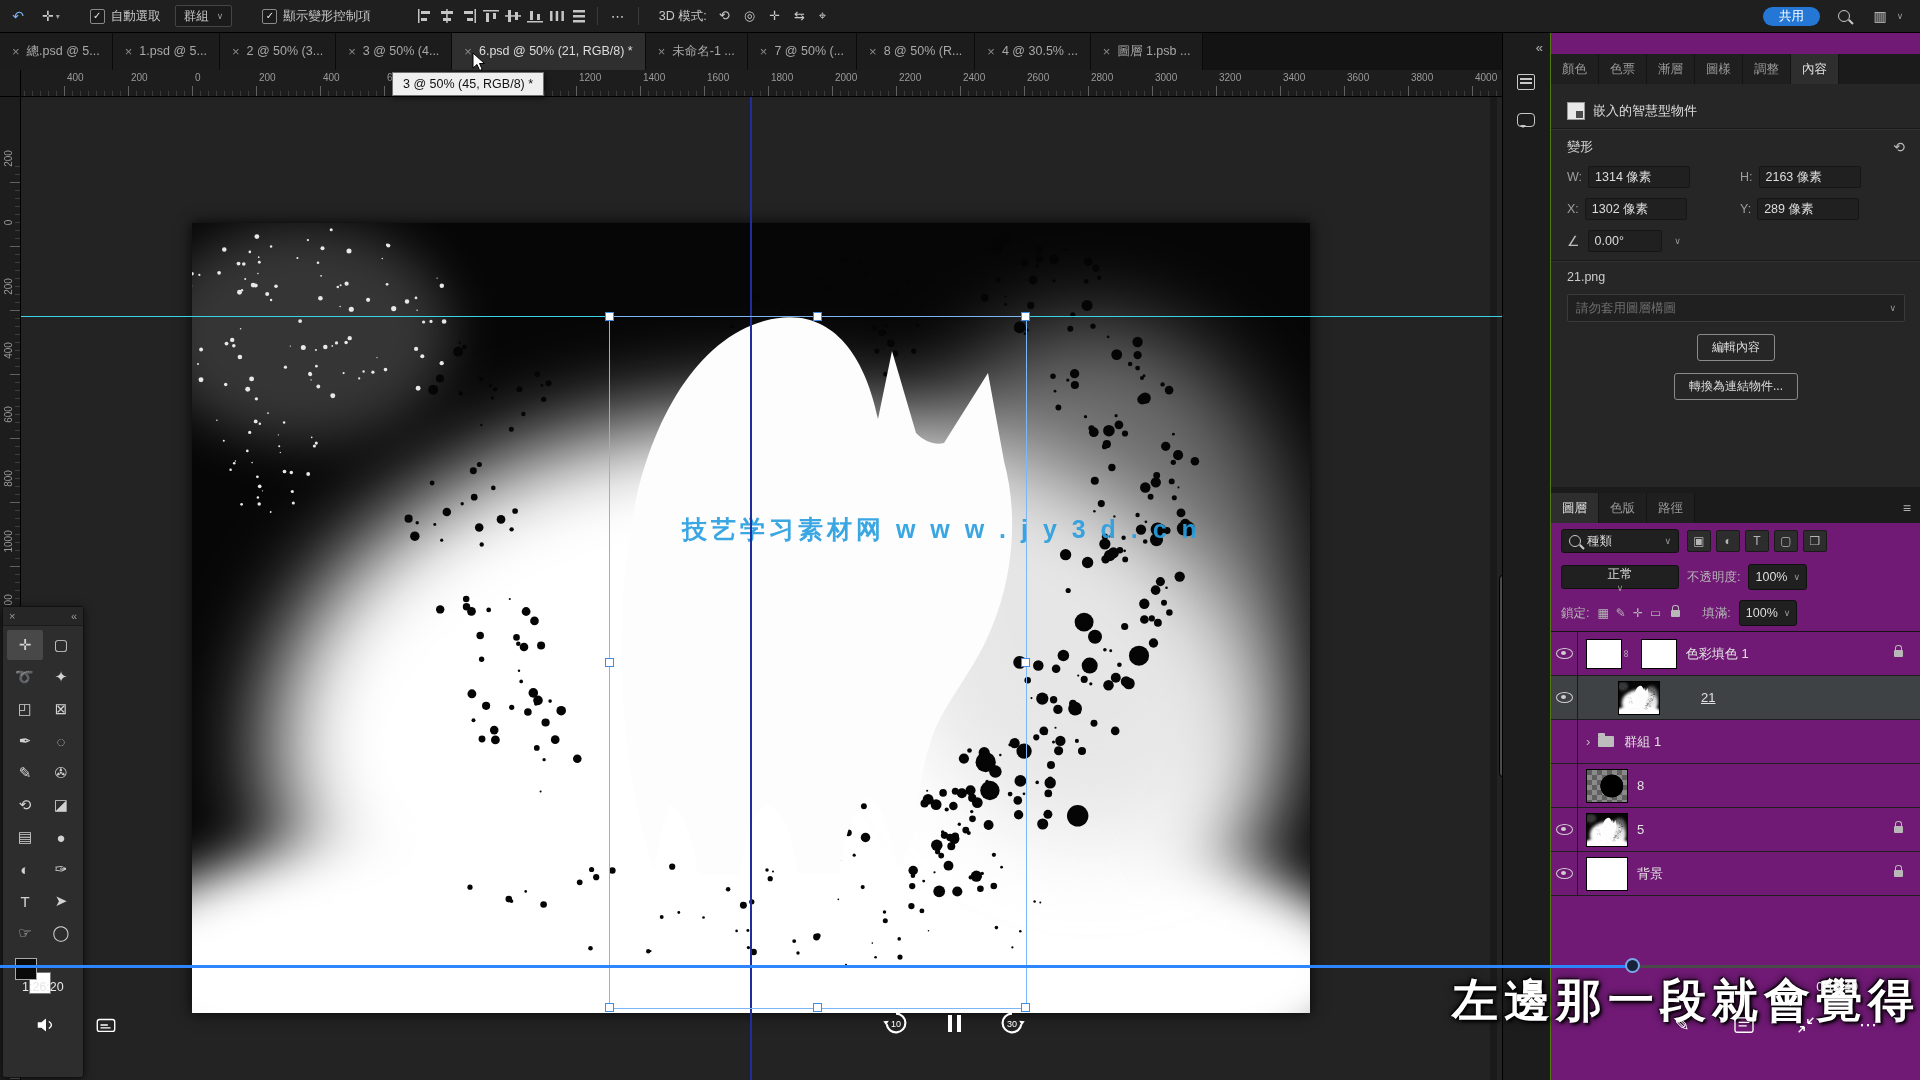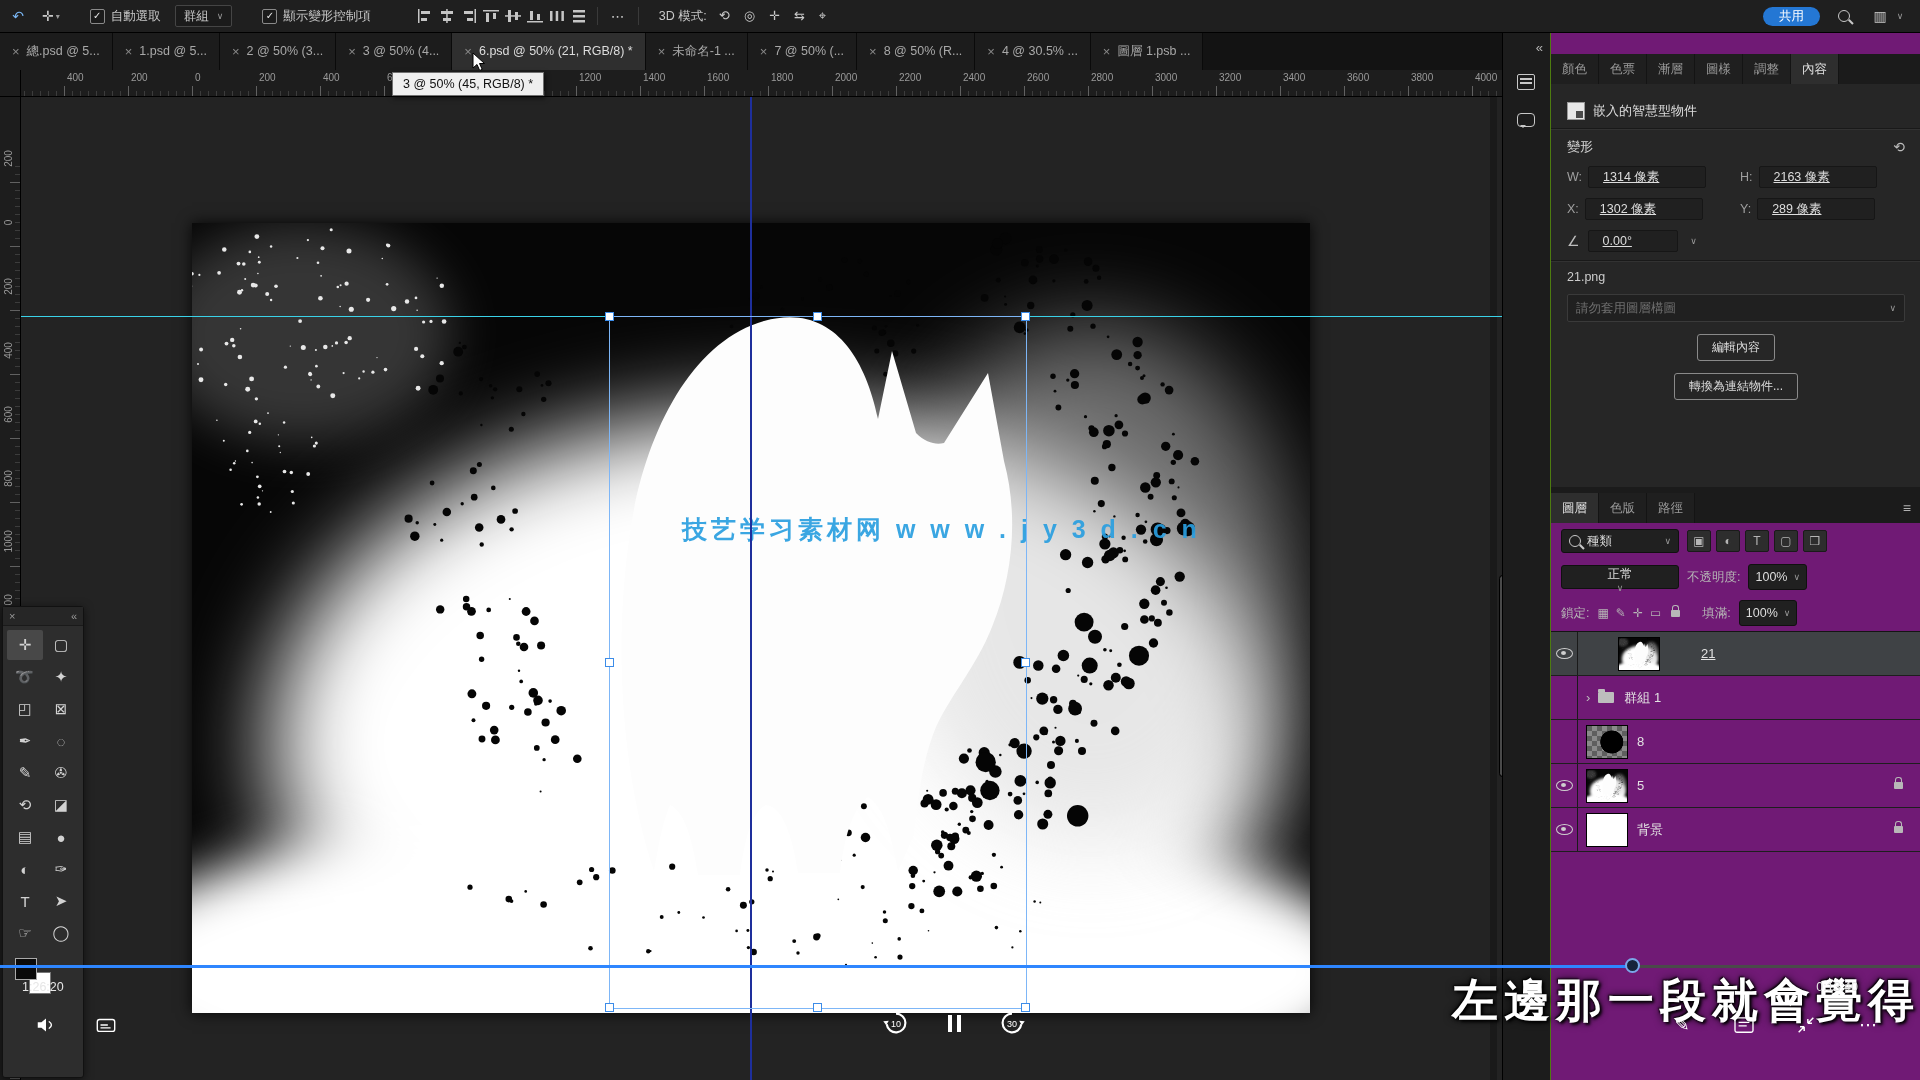--- a/index.html
+++ b/index.html
@@ -90,21 +90,21 @@
   .prow{display:flex;align-items:center;gap:8px;margin:6px 0;}
   .so-badge{width:16px;height:16px;background:#e8e8e8;border:1px solid #999;position:relative;flex:none;}
   .so-badge::after{content:"";position:absolute;right:1px;bottom:1px;width:7px;height:7px;background:#4a4a4a;}
   .so-head{color:#dddddd;font-size:13px;}
   .pdivider{height:1px;background:#191919;border-bottom:1px solid #323232;margin:8px -16px;}
   .sect{color:#d6d6d6;font-size:13px;}
   .sect .reset{margin-left:auto;color:#bdbdbd;font-size:14px;}
   .fgrid{display:grid;grid-template-columns:1fr 1fr;row-gap:10px;column-gap:8px;margin:10px 0;}
   .fitem{display:flex;align-items:center;gap:6px;}
   .flabel{color:#9f9f9f;}
-  .fvalue{display:inline-block;min-width:88px;height:20px;line-height:20px;background:#202020;border:1px solid #161616;border-radius:2px;color:#dddddd;padding:0 14px;text-decoration:underline;}
+  .fvalue{display:inline-block;min-width:88px;height:20px;line-height:20px;background:#202020;border:1px solid #161616;border-radius:2px;color:#dddddd;padding:0 6px;}
   .angle-row .fvalue{min-width:60px;}
   .anglesym{color:#bdbdbd;font-size:14px;}
   .chevbox{display:inline-flex;align-items:center;justify-content:center;width:16px;height:22px;color:#9a9a9a;font-size:9px;}
   .pselect{height:26px;display:flex;align-items:center;justify-content:space-between;padding:0 8px;background:#202020;border:1px solid #3a3a3a;border-radius:2px;margin:10px 0;}
   .pselect.disabled{color:#6f6f6f;}
   .pbtn{display:block;margin:12px auto 0 auto;background:#262626;border:1px solid #8a8a8a;border-radius:3px;color:#dddddd;padding:4px 14px;font-size:12px;font-family:inherit;}
   .panel-gap{height:6px;background:#1b1b1b;}
   .lrow{height:36px;display:flex;align-items:center;gap:8px;padding:0 10px;box-sizing:border-box;}
   .search-box{flex:0 0 118px;height:24px;background:#202020;border:1px solid #101010;border-radius:3px;display:flex;align-items:center;gap:6px;padding:0 7px;box-sizing:border-box;}
   .search-box .magnifier{margin-right:0;}
@@ -1008,20 +1008,30 @@
           </div>
         <span class="lockico" style="margin-left:2px;margin-right:0;"></span>
         <span class="llabel" style="margin-left:14px;">填滿:</span>
         <div class="combo">
           <span>100%</span>
           <span class="chev">∨</span>
         </div>
       </div>
     </div>
     <div id="layer-list">
+        <div class="layer-row">
+          <div class="eye-well">
+            <span class="eye"></span>
+          </div>
+          <div class="thumb small"></div>
+          <span class="linkglyph">∞</span>
+          <div class="thumb small"></div>
+          <span class="lname">色彩填色 1</span>
+          <span class="lockico"></span>
+        </div>
         <div class="layer-row selected">
           <div class="eye-well">
             <span class="eye"></span>
           </div>
           <svg viewBox="0 0 1118 790" preserveAspectRatio="none" class="thumb">
             <use href="#docart" xlink:href="#docart"></use>
           </svg>
           <span class="lname editing">21</span>
         </div>
         <div class="layer-row">

